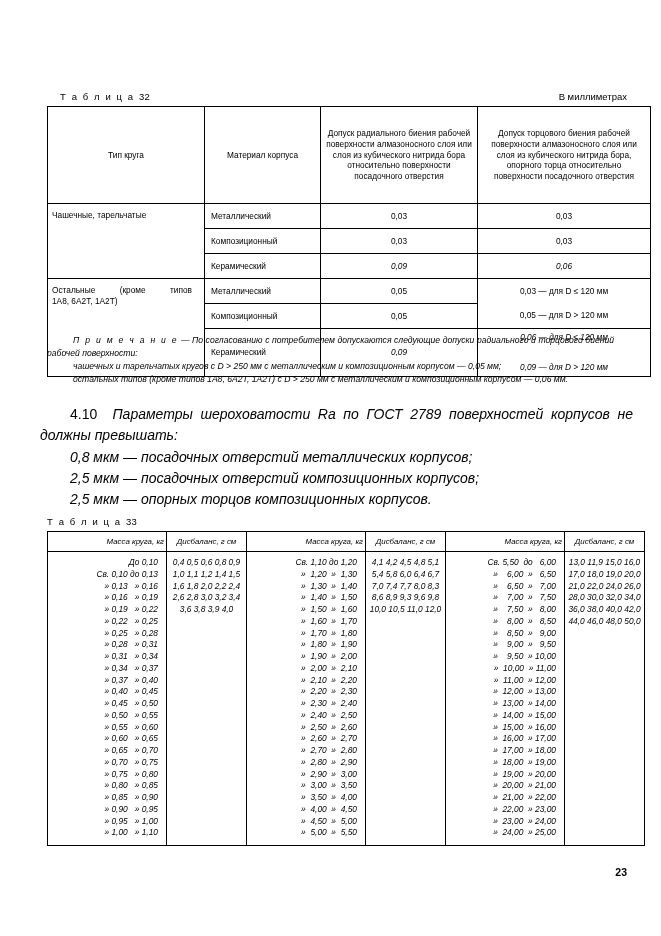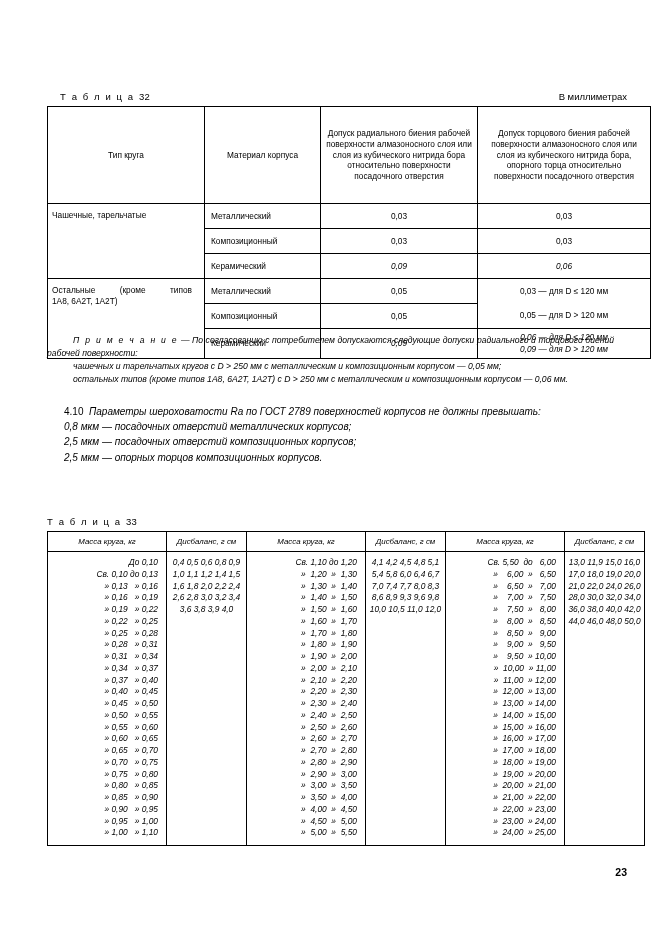--- a/index.html
+++ b/index.html
@@ -110,23 +110,23 @@
     font-style: italic;
     line-height: 1.52;
     text-align: justify;
   }
   .note-block .nlabel { letter-spacing: 1.7px; }
   .note-block .indent1 { text-indent: 26px; display: block; }
   .note-block .sub { display: block; text-indent: 26px; }
 
   .body-text {
     position: absolute;
-    left: 34px;
+    left: 40px;
     width: 593px;
-    font-size: 10px;
+    font-size: 14px;
     line-height: 1.52;
     text-align: justify;
   }
   #para410 { top: 404px; }
   #para411 { top: 473px; }
   .body-text p { margin: 0; }
   .body-text .it { font-style: italic; }
   .body-text .ind { text-indent: 30px; }
   .body-text .sub-item { text-indent: 30px; font-style: italic; }
 
@@ -144,21 +144,21 @@
   }
   .t33 thead td {
     text-align: center;
     font-style: italic;
     font-size: 7.9px;
     height: 17px;
     padding: 1px 2px;
     border-bottom-width: 1.6px;
   }
   .t33 .pair-sep { border-left-width: 1.6px; }
-  .t33 .cw-mass { width: 114px; }
+  .t33 .cw-mass { width: 114px; text-align: right; }
   .t33 .cw-dis  { width: 75px; }
   .t33 tbody td {
     vertical-align: top;
     padding: 5px 0 6px 0;
   }
   .t33 .stack {
     font-style: italic;
     line-height: 1.398;
     white-space: pre;
   }
@@ -232,21 +232,21 @@
       <tr>
         <td class="mat-cell">Композиционный</td>
         <td class="val">0,05</td>
         <td class="val nb-top">0,05 — для D &gt; 120 мм</td>
       </tr>
       <tr>
         <td class="mat-cell">Керамический</td>
         <td class="val ital">0,09</td>
         <td class="val ital two-line">
           <span style="display:block;">0,06 — для D ≤ 120 мм</span>
-          <span style="display:block;">0,09 — для D &gt; 120 мм</span>
+          <span style="display:block;margin-top:18px;">0,09 — для D &gt; 120 мм</span>
         </td>
       </tr>
     </tbody>
   </table>
 
   <div class="note-block">
     <span class="indent1"><span class="nlabel">П р и м е ч а н и е</span><span> — По согласованию с потребителем допускаются следующие допуски радиального и торцового биений рабочей поверхности:</span></span>
     <span class="sub">чашечных и тарельчатых кругов с D &gt; 250 мм с металлическим и композиционным корпусом — 0,05 мм;</span>
     <span class="sub">остальных типов (кроме типов 1А8, 6А2Т, 1А2Т) с D &gt; 250 мм с металлическим и композиционным корпу­сом — 0,06 мм.</span>
   </div>

